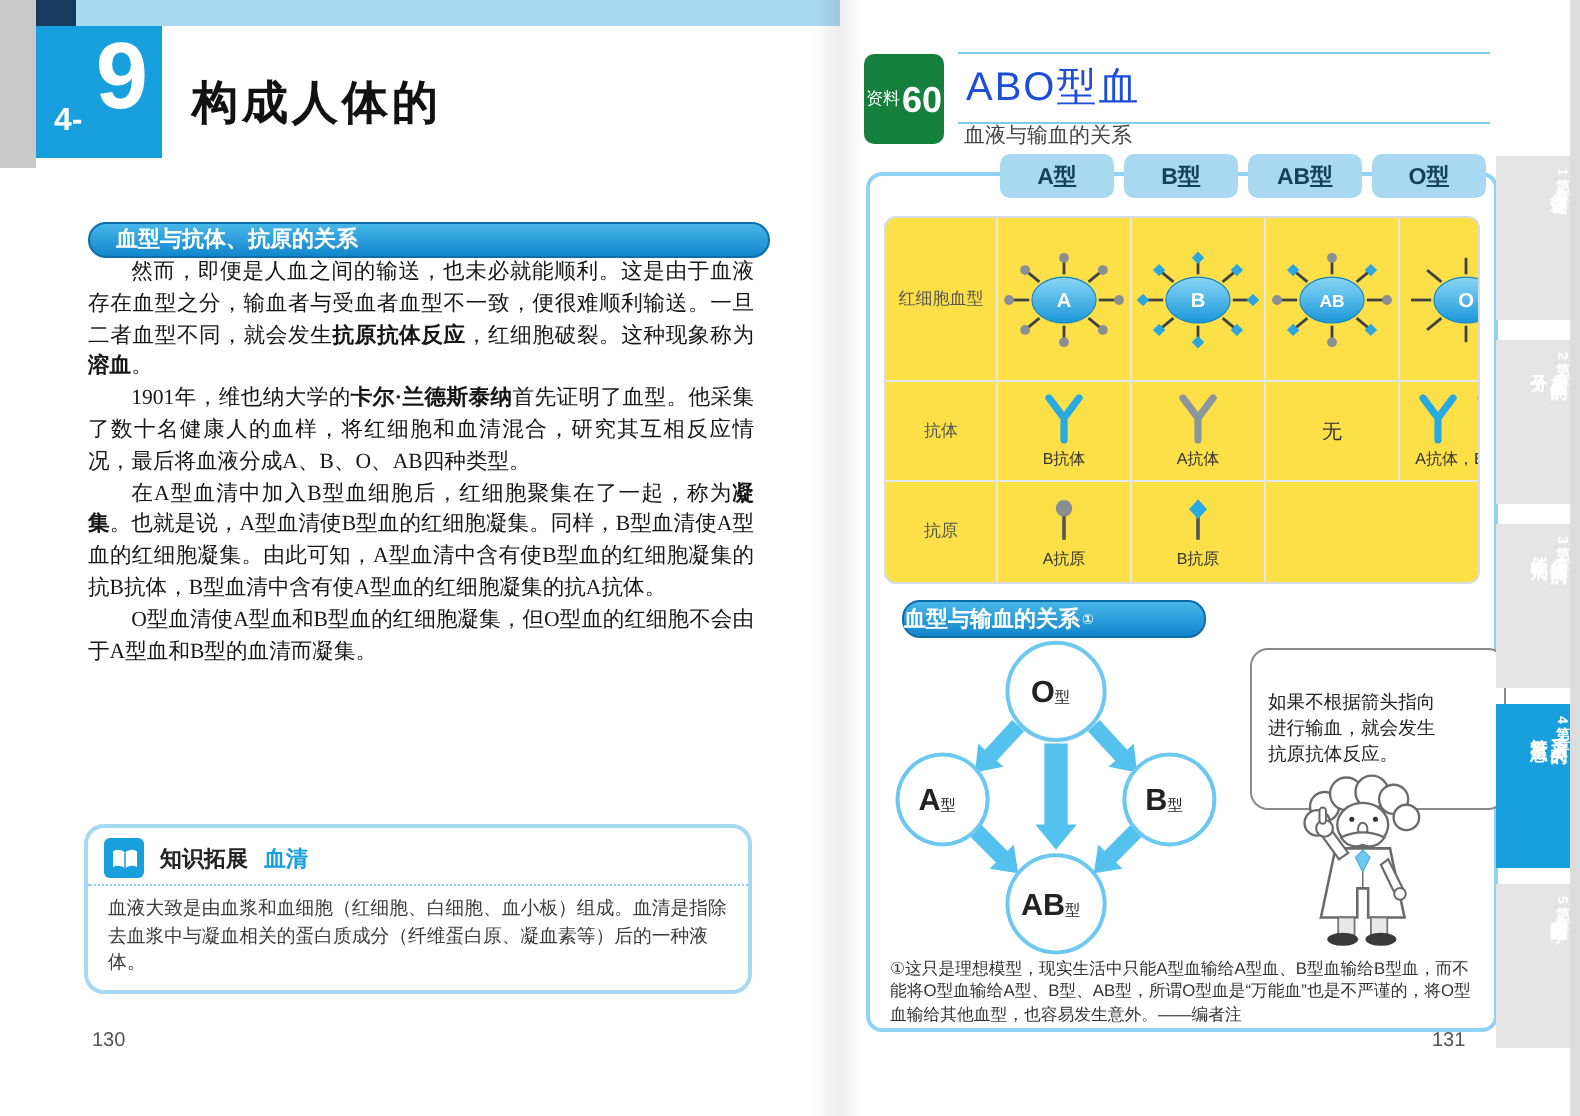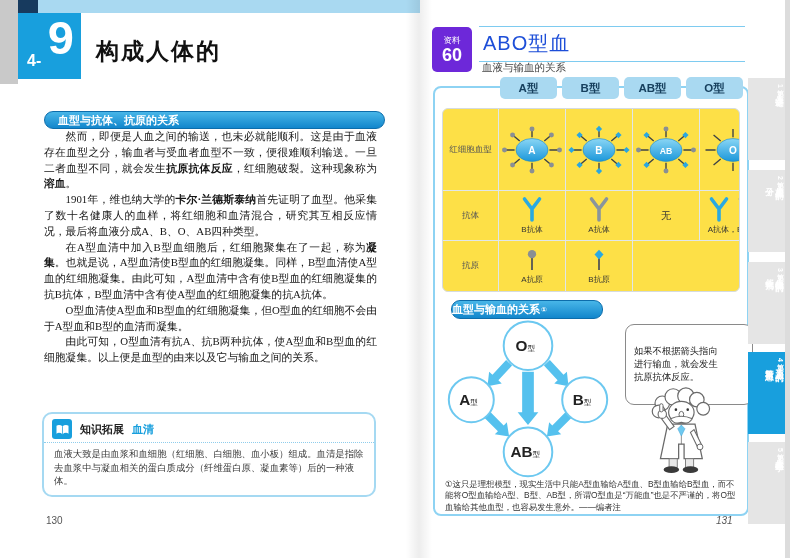--- a/index.html
+++ b/index.html
@@ -25,29 +25,29 @@
   .kbox{left:42px;top:412px;width:330px;border:2px solid #a5d9f2;border-radius:10px;background:#fff;}
   .kbox-head{display:flex;align-items:center;gap:8px;padding:5px 10px 3px 8px;
     border-bottom:1px dotted #8fcdec;}
   .kbox-icon{width:20px;height:20px;background:#189fdd;border-radius:3px;display:flex;
     align-items:center;justify-content:center;flex:0 0 20px;}
   .kbox-label{font-size:11px;font-weight:bold;color:#222;}
   .kbox-topic{font-size:11px;font-weight:bold;color:#189fdd;}
   .kbox-body{padding:4px 10px 7px 10px;font-size:9.4px;line-height:13.6px;color:#3a3a3a;}
   .pagenum{font-size:10px;color:#555;}
   .pn-left{left:46px;top:515px;}
-  .pn-right{left:716px;top:515px;font-style:italic;}
+  .pn-right{left:716px;top:515px;}
 
   
   .spine{left:406px;top:0;width:26px;height:558px;
     background:linear-gradient(90deg,rgba(0,0,0,0) 0%,rgba(0,0,0,0.07) 50%,rgba(0,0,0,0) 100%);}
 
   
-  .rp-badge{left:432px;top:27px;width:40px;height:45px;background:#6d28d9;border-radius:5px;
-    color:#fff;display:flex;flex-direction:column;align-items:center;justify-content:center;gap:1px;}
+  .rp-badge{left:432px;top:27px;width:40px;height:45px;background:#15803d;border-radius:5px;
+    color:#fff;display:flex;flex-direction:row;align-items:center;justify-content:center;gap:1px;}
   .rp-badge .b-label{font-size:8.5px;line-height:9px;}
   .rp-badge .b-num{font-size:18px;font-weight:bold;line-height:18px;}
   .rp-titlewrap{left:479px;top:26px;width:266px;border-top:1px solid #7ecbf0;border-bottom:1px solid #7ecbf0;}
   .rp-title{font-size:20px;font-weight:normal;color:#1d4ed8;padding:3px 0 4px 4px;letter-spacing:1px;}
   .rp-subtitle{left:482px;top:61px;font-size:10.5px;color:#444;}
 
   
   .panel{left:433px;top:86px;width:312px;height:426px;border:2px solid #8ed3f3;border-radius:8px;
     background:#fff;overflow:visible;}
   .chips{position:absolute;left:0;right:4px;top:-11px;display:grid;
@@ -110,21 +110,20 @@
   </div>
   <div class="abs page-title">构成人体的</div>
 
   <div class="abs section-pill">血型与抗体、抗原的关系</div>
 
   <div class="abs body-text">
       <p><span>然而，即便是人血之间的输送，也未必就能顺利。这是由于血液存在血型之分，输血者与受血者血型不一致，便很难顺利输送。一旦二者血型不同，就会发生</span><b>抗原抗体反应</b><span>，红细胞破裂。这种现象称为</span><b>溶血</b><span>。</span></p>
       <p><span>1901年，维也纳大学的</span><b>卡尔·兰德斯泰纳</b><span>首先证明了血型。他采集了数十名健康人的血样，将红细胞和血清混合，研究其互相反应情况，最后将血液分成A、B、O、AB四种类型。</span></p>
       <p><span>在A型血清中加入B型血细胞后，红细胞聚集在了一起，称为</span><b>凝集</b><span>。也就是说，A型血清使B型血的红细胞凝集。同样，B型血清使A型血的红细胞凝集。由此可知，A型血清中含有使B型血的红细胞凝集的抗B抗体，B型血清中含有使A型血的红细胞凝集的抗A抗体。</span></p>
       <p><span>O型血清使A型血和B型血的红细胞凝集，但O型血的红细胞不会由于A型血和B型的血清而凝集。</span></p>
-      <p><span>由此可知，O型血清有抗A、抗B两种抗体，使A型血和B型血的红细胞凝集。以上便是血型的由来以及它与输血之间的关系。</span></p>
     </div>
 
   <div class="abs kbox">
     <div class="kbox-head">
       <span class="kbox-icon">
         <svg width="15" height="13" viewBox="0 0 20 16">
           <path d="M2 3 C4.5 1.2 7.5 1.8 10 3.6 C12.5 1.8 15.5 1.2 18 3 V13.5 C15.5 11.8 12.5 12.4 10 14.2 C7.5 12.4 4.5 11.8 2 13.5 Z" fill="#ffffff"></path>
           <line x1="10" y1="3.6" x2="10" y2="14.2" stroke="#189fdd" stroke-width="1"></line>
         </svg>
       </span>

